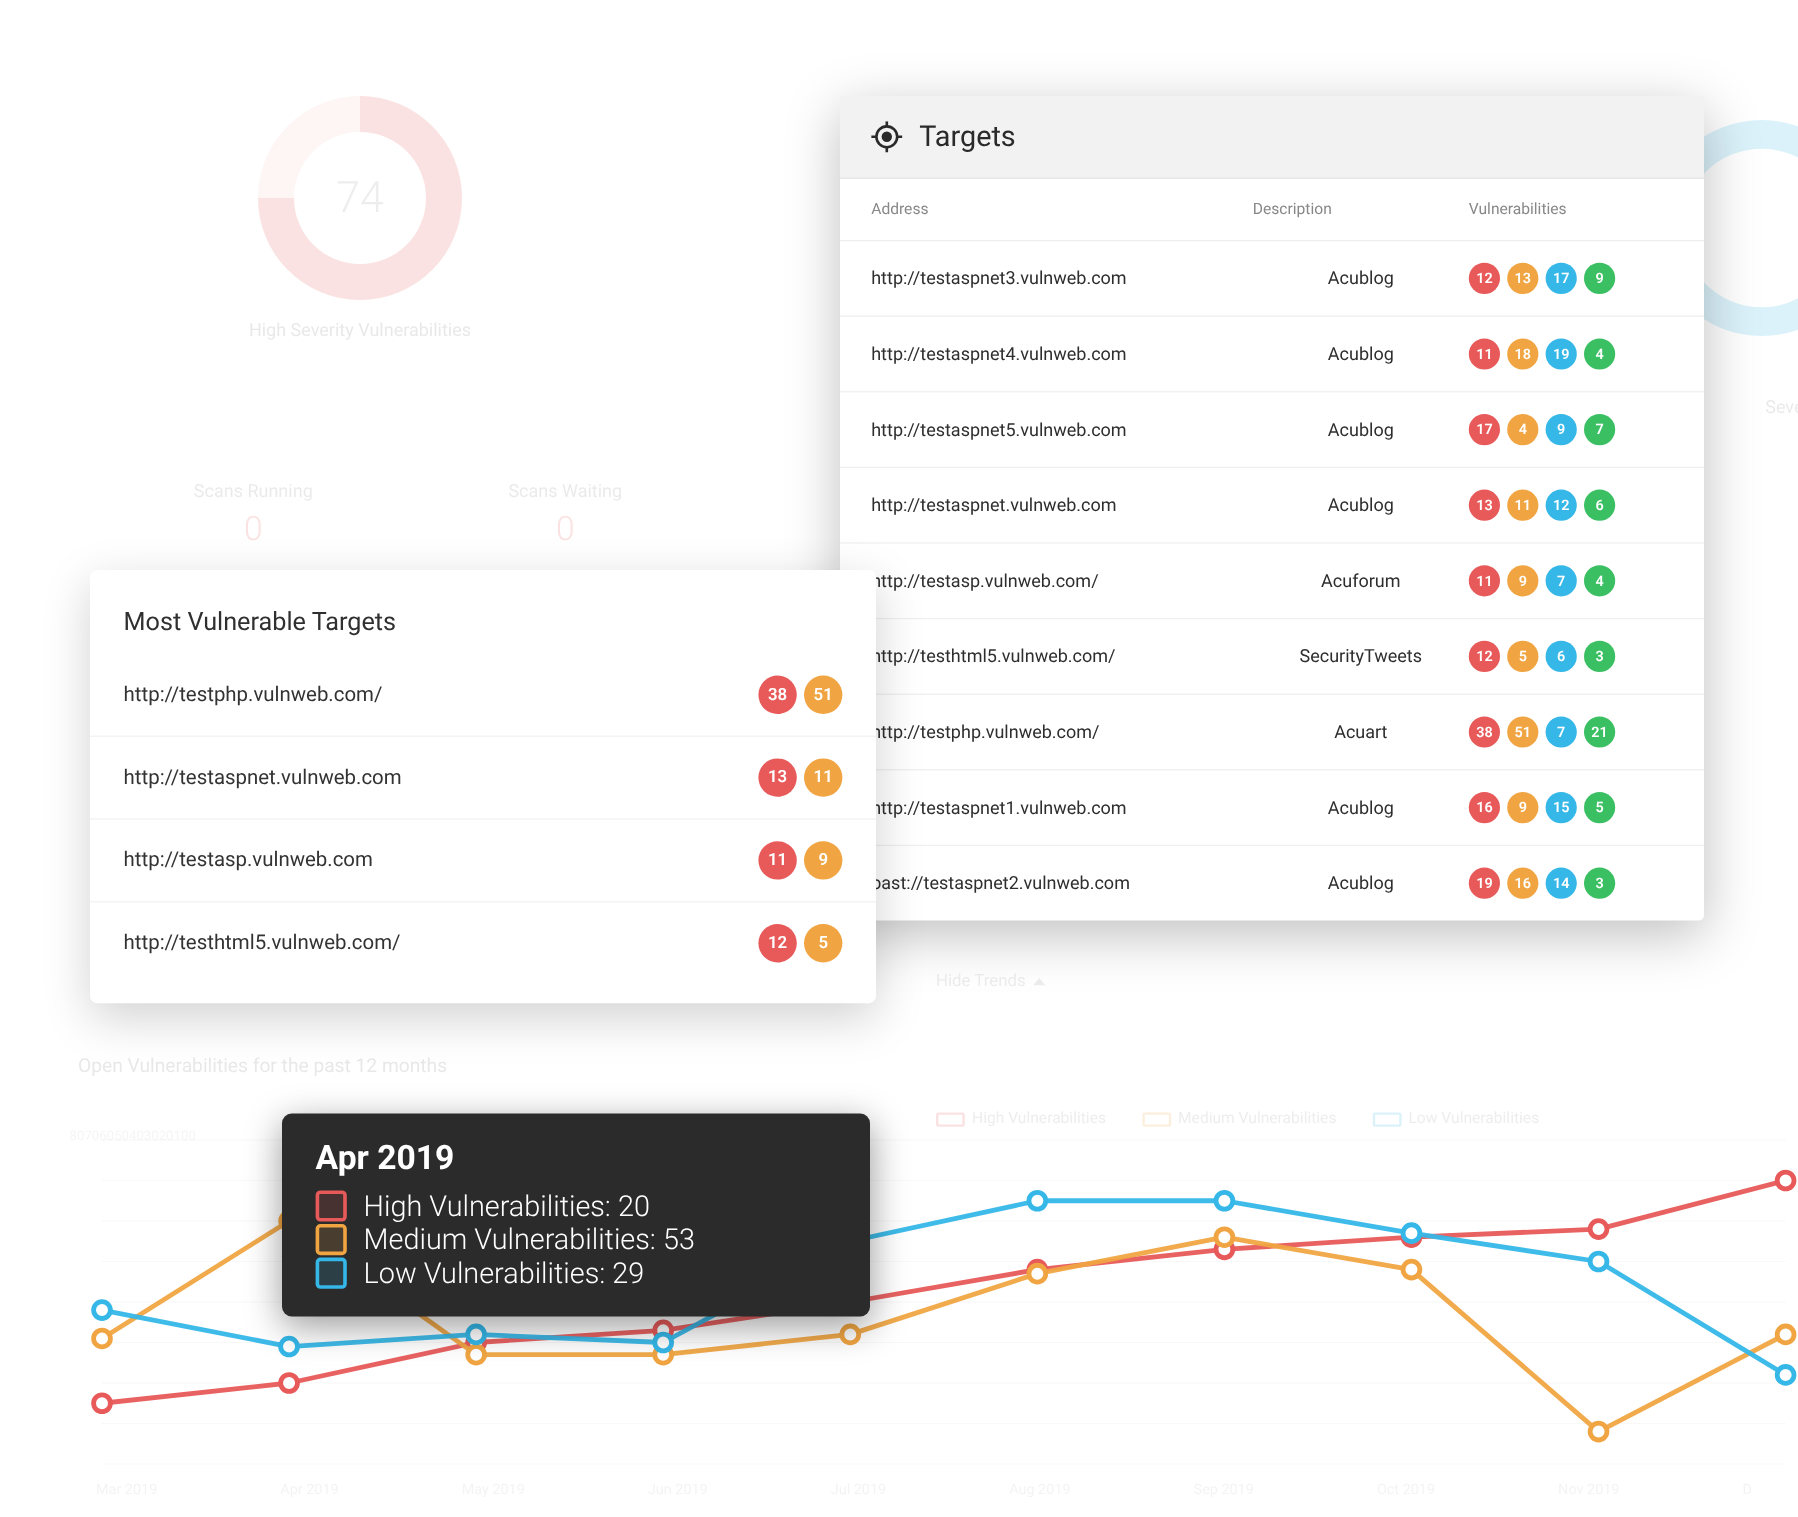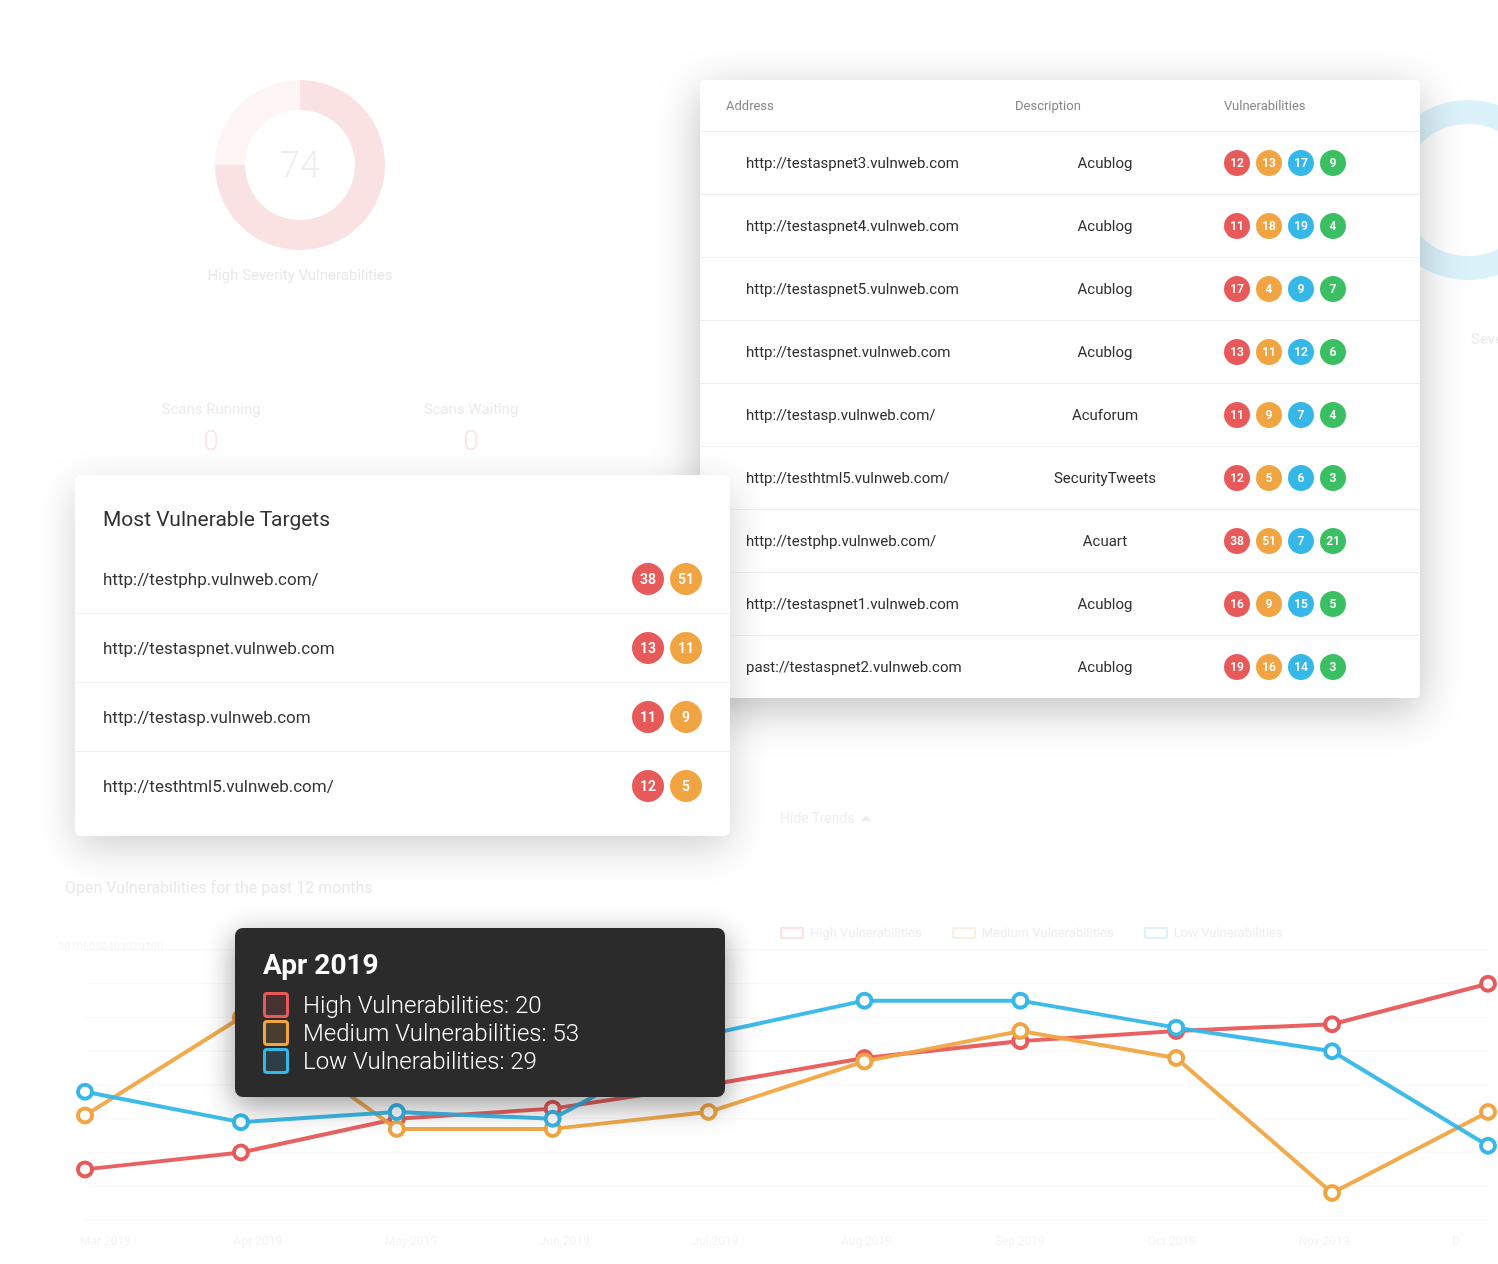--- a/index.html
+++ b/index.html
@@ -30,23 +30,23 @@
   .c-red { background:#e85a5a;}
   .c-orange { background:#f0a542;}
   .c-blue { background:#35b7e8;}
   .c-green { background:#3bbf63;}
 
   
   .targets-card { position:absolute; left:700px; top:80px; width:720px; background:#fff; border-radius:4px; box-shadow: 0 12px 45px rgba(0,0,0,0.25); z-index:15;}
   .targets-header { background:#f2f2f2; padding:20px 26px; display:flex; align-items:center; gap:14px; border-bottom:1px solid #e4e4e4;}
   .targets-header h2 { font-size:24px; color:#2a2a2a; font-weight:400;}
   .target-icon svg { display:block;}
-  .targets-cols, .targets-row { display:grid; grid-template-columns: 1fr 180px 170px; align-items:center; padding: 18px 26px; border-top:1px solid #eee;gap:29px;}
+  .targets-cols, .targets-row { display:grid; grid-template-columns: 1fr 180px 170px; align-items:center; padding: 18px 26px; border-top:1px solid #eee;}
   .targets-cols { color:#888; font-size:13px; border-top:none;}
-  .t-addr { font-size:15px; color:#2e2e2e;margin-left:20px;}
+  .t-addr { font-size:15px; color:#2e2e2e;}
   .t-desc { font-size:15px; color:#2e2e2e;text-align:center;}
 
   .hide-trends { position:absolute; left:780px; top:810px; color:#999; font-size:14px; display:flex; align-items:center; gap:6px;}
   .caret-up { width:0; height:0; border-left:5px solid transparent; border-right:5px solid transparent; border-bottom:6px solid #999;}
 
   .chart-section-title { position:absolute; left:65px; top:878px; color:#7c7c7c; font-size:16px;text-align:center;}
 
   
   .chart-wrap { position:absolute; left:0; top:920px; width:1498px; height:340px; }
   .chart-wrap svg { width:100%; height:100%; }
@@ -219,20 +219,33 @@
     <div class="mvt-addr">http://testhtml5.vulnweb.com/</div>
     <div class="pill-group">
       <span class="pill c-red">12</span>
       <span class="pill c-orange">5</span>
     </div>
       </div>
     </div>
 </div>
 
 <div class="targets-card">
+  <div class="targets-header">
+    <span class="target-icon">
+      <svg width="26" height="26" viewBox="0 0 24 24" fill="none" stroke="#2a2a2a" stroke-width="2">
+          <circle cx="12" cy="12" r="8"></circle>
+          <circle cx="12" cy="12" r="3" fill="#2a2a2a"></circle>
+          <line x1="12" y1="0" x2="12" y2="4"></line>
+          <line x1="12" y1="20" x2="12" y2="24"></line>
+          <line x1="0" y1="12" x2="4" y2="12"></line>
+          <line x1="20" y1="12" x2="24" y2="12"></line>
+        </svg>
+    </span>
+    <h2>Targets</h2>
+  </div>
   <div class="targets-cols">
     <div>Address</div>
     <div>Description</div>
     <div>Vulnerabilities</div>
   </div>
   <div id="targets-rows">
       <div class="targets-row">
     <div class="t-addr">http://testaspnet3.vulnweb.com</div>
     <div class="t-desc">Acublog</div>
     <div class="pill-group">

